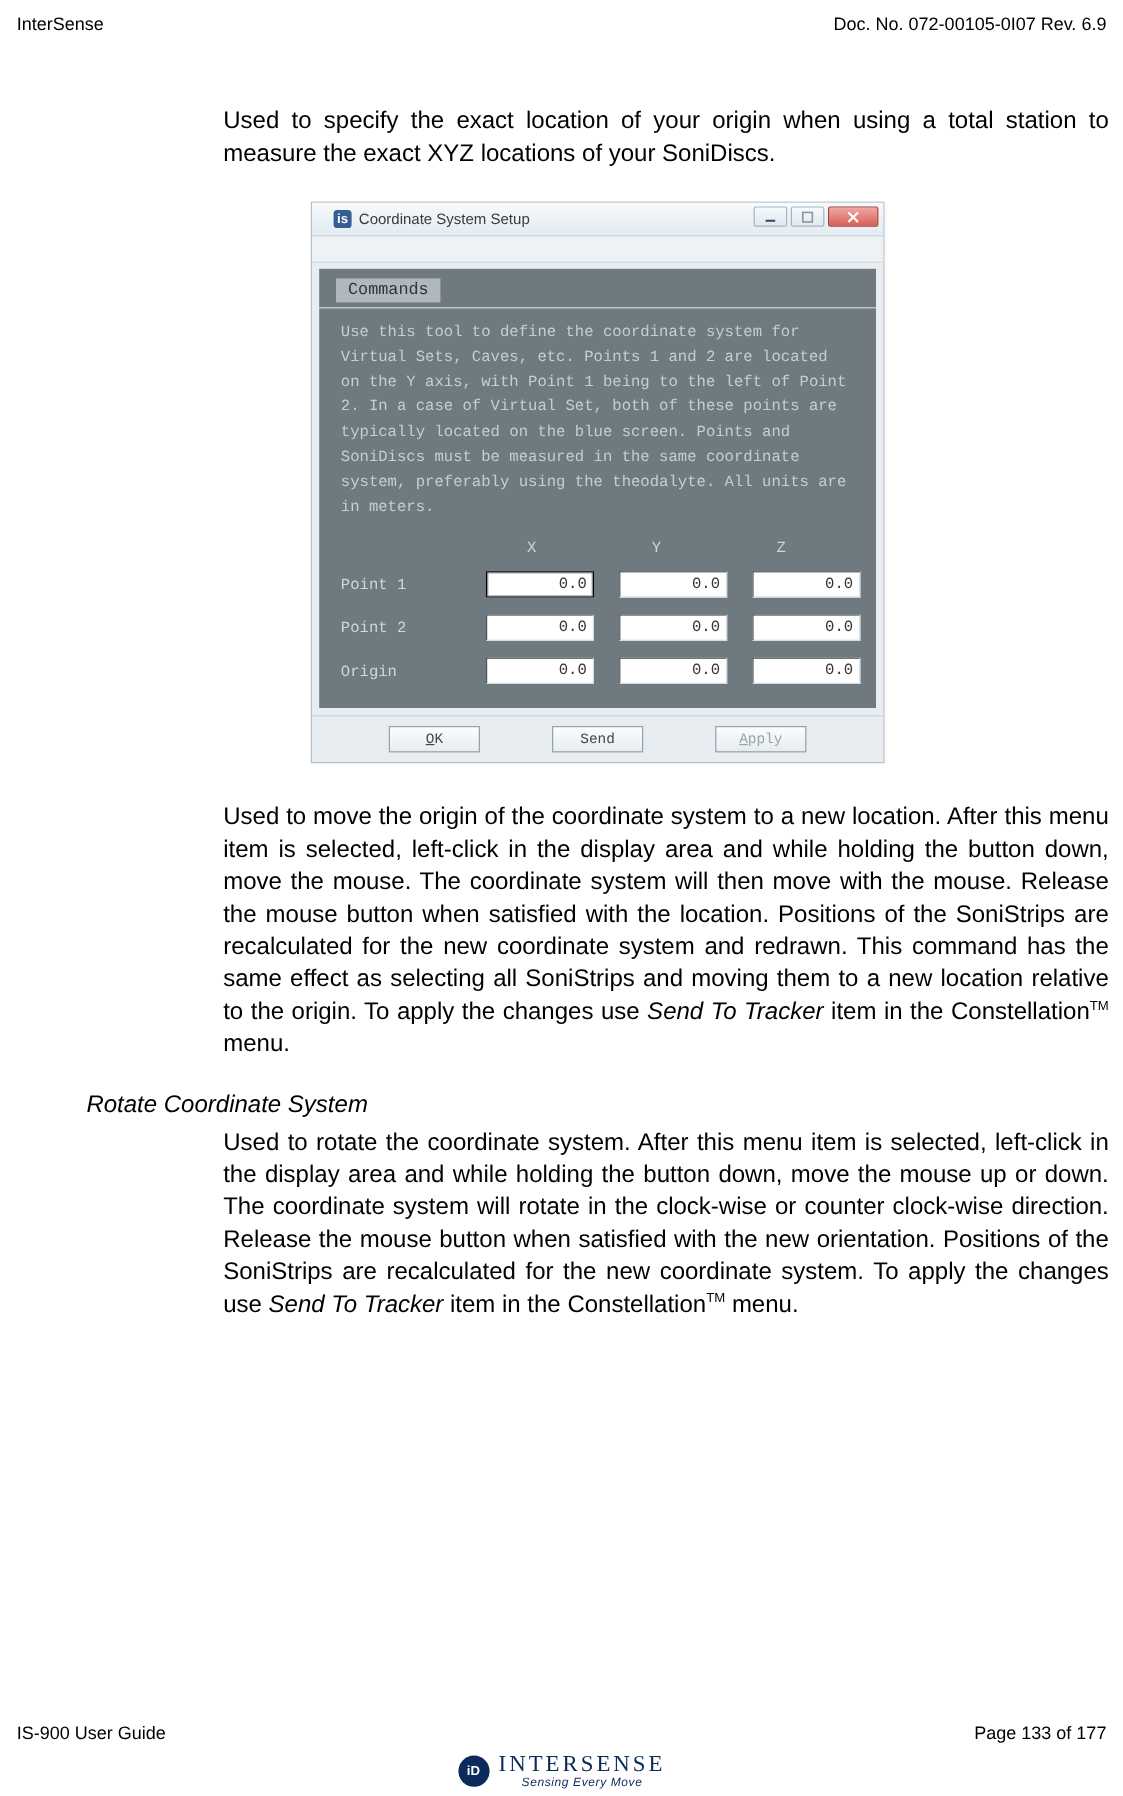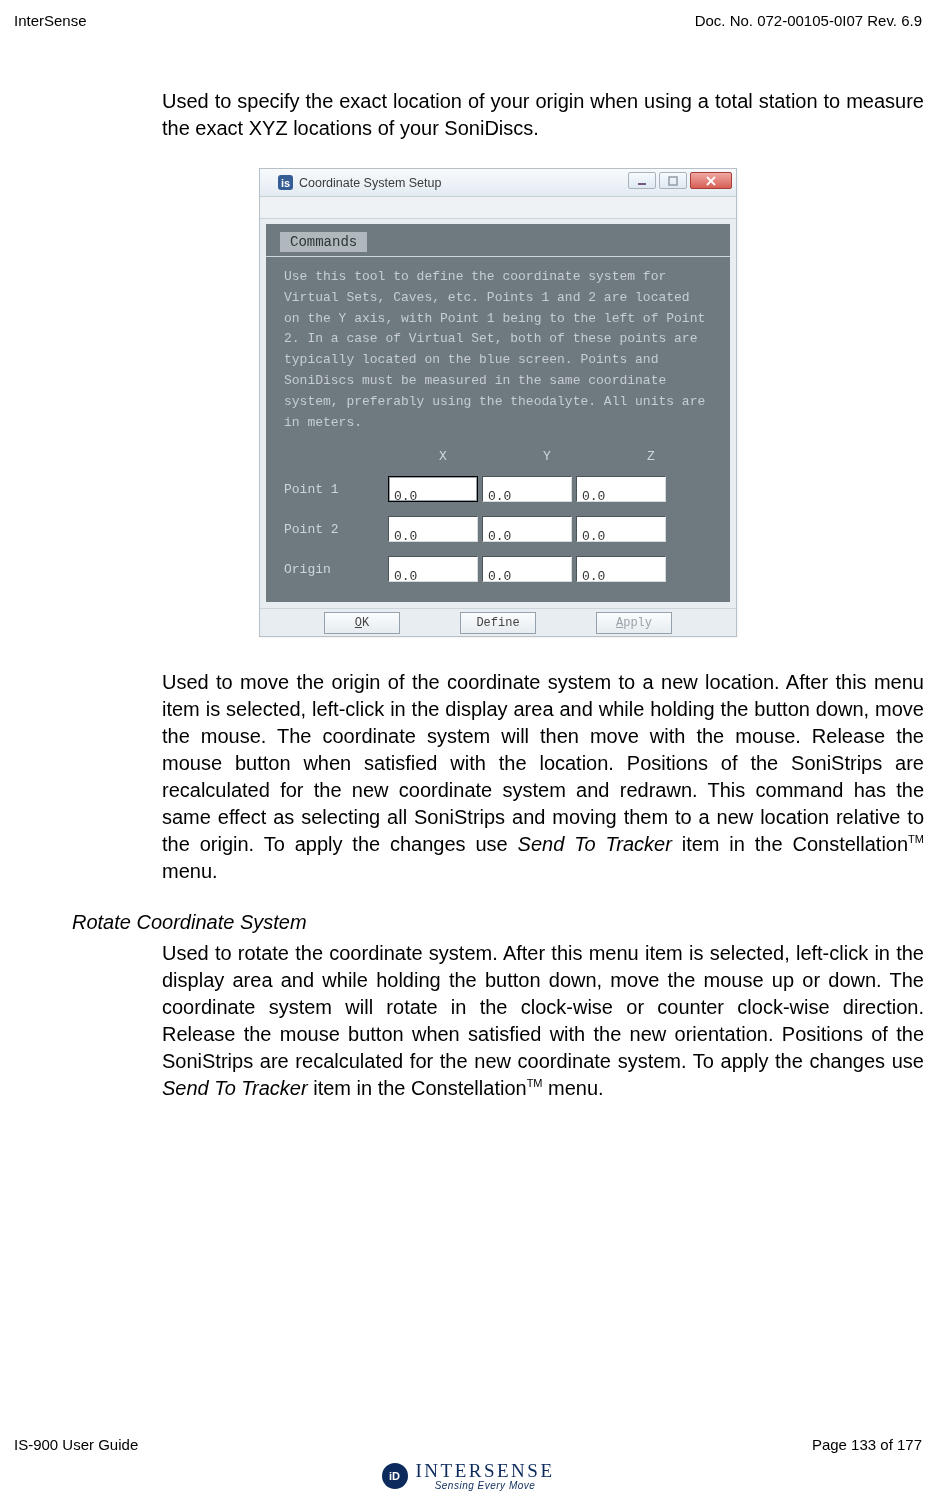--- a/index.html
+++ b/index.html
@@ -8,46 +8,46 @@
       background: #fff;
       width: 936px;
       height: 1497px;
       position: relative;
       color: #000;
     }
     .hdr { position: absolute; top: 12px; left: 14px; right: 14px; display: flex; justify-content: space-between; font-size: 15px; }
     .content { position: absolute; top: 88px; left: 72px; right: 12px; }
     .sec-title { font-style: italic; font-size: 20px; margin-bottom: 6px; }
     .sec-title.noit { font-style: normal; }
-    .sec-body { margin-left: 90px; font-size: 20px; line-height: 1.35; text-align: justify; margin-bottom: 26px; }
+    .sec-body { margin-left: 114px; font-size: 20px; line-height: 1.35; text-align: justify; margin-bottom: 26px; }
     .sec-body .it { font-style: italic; }
     .sec-body sup { font-size: 11px; }
     .dlg-wrap { text-align: center; margin: 14px 0 32px 0; }
     .dlg { display: inline-block; width: 478px; background: #fff; border: 1px solid #b7c0c7; box-shadow: 1px 1px 2px rgba(0,0,0,.05); text-align: left; vertical-align: top; }
     
     .titlebar { height: 28px; background: linear-gradient(#f7fafc, #e3ebf2); display: flex; align-items: center; padding-left: 18px; font-size: 12.5px; color: #3b3b3b; border-bottom: 1px solid #c6d0d9; position: relative; }
     .titlebar .ticon { width: 15px; height: 15px; background: #355d95; border-radius: 3px; margin-right: 6px; display: flex; align-items: center; justify-content: center; color:#fff; font-size:11px; font-weight:bold; }
     .winbtns { position: absolute; right: 4px; top: 3px; display: flex; gap: 3px; }
     .wb { width: 28px; height: 17px; border: 1px solid #aab3bc; border-radius: 2px; background: linear-gradient(#f5fbff, #dfe9f1); display:flex;align-items:center;justify-content:center; }
     .wb svg { display:block; }
     .wb.close { width: 42px; background: linear-gradient(#f0a8a3, #d76057); border-color: #a83d36; }
     
     .menurow { height: 22px; background: #eef2f5; border-bottom: 1px solid #cdd5dc; }
     .canvas-outer { padding: 5px 6px 6px 6px; background: #e8edf1; }
     .canvas { background: #6e7a80; padding: 0 0 14px 0; }
     .mtitle { display:inline-block; margin: 8px 12px 4px 14px; padding: 2px 10px; background:#b0b8bd; color:#2d3538; font-family: "Courier New", monospace; font-size: 14px; }
     .under { border-top:1px solid #cfd6da; width:100%; margin-bottom:6px; }
     .desc { color:#c7cdd0; font-family: "Courier New", monospace; font-size: 13px; line-height: 1.6; padding: 4px 18px 10px 18px; }
     .gridhdr { display:grid; grid-template-columns: 100px 90px 90px 90px; gap: 14px; padding: 6px 18px 4px 18px; color:#cfd6da; font-family: "Courier New", monospace; font-size: 13px; }
     .gridhdr .lab { text-align:center; }
-    .grow { display:grid; grid-template-columns: 100px 90px 90px 90px; gap: 4px; padding: 8px 18px 6px 18px; align-items:center; }
+    .grow { display:grid; grid-template-columns: 100px 90px 90px 90px; gap: 21px; padding: 8px 18px 6px 18px; align-items:center; }
     .grow .rl { color:#cfd6da; font-family:"Courier New", monospace; font-size:13px; }
-    .cell { background:#fff; border:1px solid #4a5358; border-right-color:#d5dadd; border-bottom-color:#d5dadd; height:22px; font-family:"Courier New", monospace; font-size:13px; color:#333; padding:12px 5px; }
+    .cell { background:#fff; border:1px solid #4a5358; border-right-color:#d5dadd; border-bottom-color:#d5dadd; height:22px; font-family:"Courier New", monospace; font-size:13px; color:#333; padding:2px 5px;text-align:right; }
     .cell.focus { border:1px solid #000; box-shadow: inset 0 0 0 1px #9aa1a6; }
-    .btnbar { height: 28px; background: #e8edf1; border-top:1px solid #cdd5db; display:flex; justify-content:center; gap: 60px; align-items:center; }
+    .btnbar { height: 39px; background: #e8edf1; border-top:1px solid #cdd5db; display:flex; justify-content:center; gap: 60px; align-items:center; }
     .dbtn { width: 76px; height: 22px; background: linear-gradient(#fbfdfe,#e6ecf0); border:1px solid #96a2ab; font-family:"Courier New", monospace; font-size:12px; color:#444; display:flex;align-items:center;justify-content:center; cursor:pointer; }
     .dbtn.dis { color:#9aa3a9; }
     .dbtn .ul { text-decoration: underline; }
     
     .ftr { position: absolute; bottom: 44px; left: 14px; right: 14px; display:flex; justify-content:space-between; font-size: 15px; }
     .logo { position: absolute; bottom: 6px; left: 0; right: 0; text-align:center; }
     .logo-inner { display:inline-flex; align-items:center; gap:8px; }
     .logo-badge { width:26px; height:26px; background:#0c2a5c; border-radius:50%; display:flex;align-items:center;justify-content:center;color:#fff;font-weight:bold;font-size:11px; }
     .logo-txt { font-family: Georgia, serif; color:#0c2a5c; font-size: 19px; letter-spacing: 2.5px; line-height:1; }
     .logo-sub { font-style: italic; color:#0c2a5c; font-size: 10px; letter-spacing: .5px; }
@@ -118,21 +118,21 @@
             <div class="cell">0.0</div>
             <div class="cell">0.0</div>
             <div class="cell">0.0</div>
           </div>
         </div>
       </div>
       <div class="btnbar">
         <div class="dbtn">
             <span><span class="ul">O</span><span>K</span></span>
           </div>
-        <div class="dbtn">Define</div>
+        <div class="dbtn">Send</div>
         <div class="dbtn dis">
             <span><span class="ul">A</span>pply</span>
           </div>
       </div>
     </div>
   </div>
 
   <div class="sec-body">
     <span>Used to move the origin of the coordinate system to a new location. After this menu item is selected, left-click in the display area and while holding the button down, move the mouse. The coordinate system will then move with the mouse. Release the mouse button when satisfied with the location. Positions of the SoniStrips are recalculated for the new coordinate system and redrawn. This command has the same effect as selecting all SoniStrips and moving them to a new location relative to the origin. To apply the changes use </span><span class="it">Send To Tracker</span><span> item in the Constellation</span><sup>TM</sup><span> menu.</span>
   </div>

